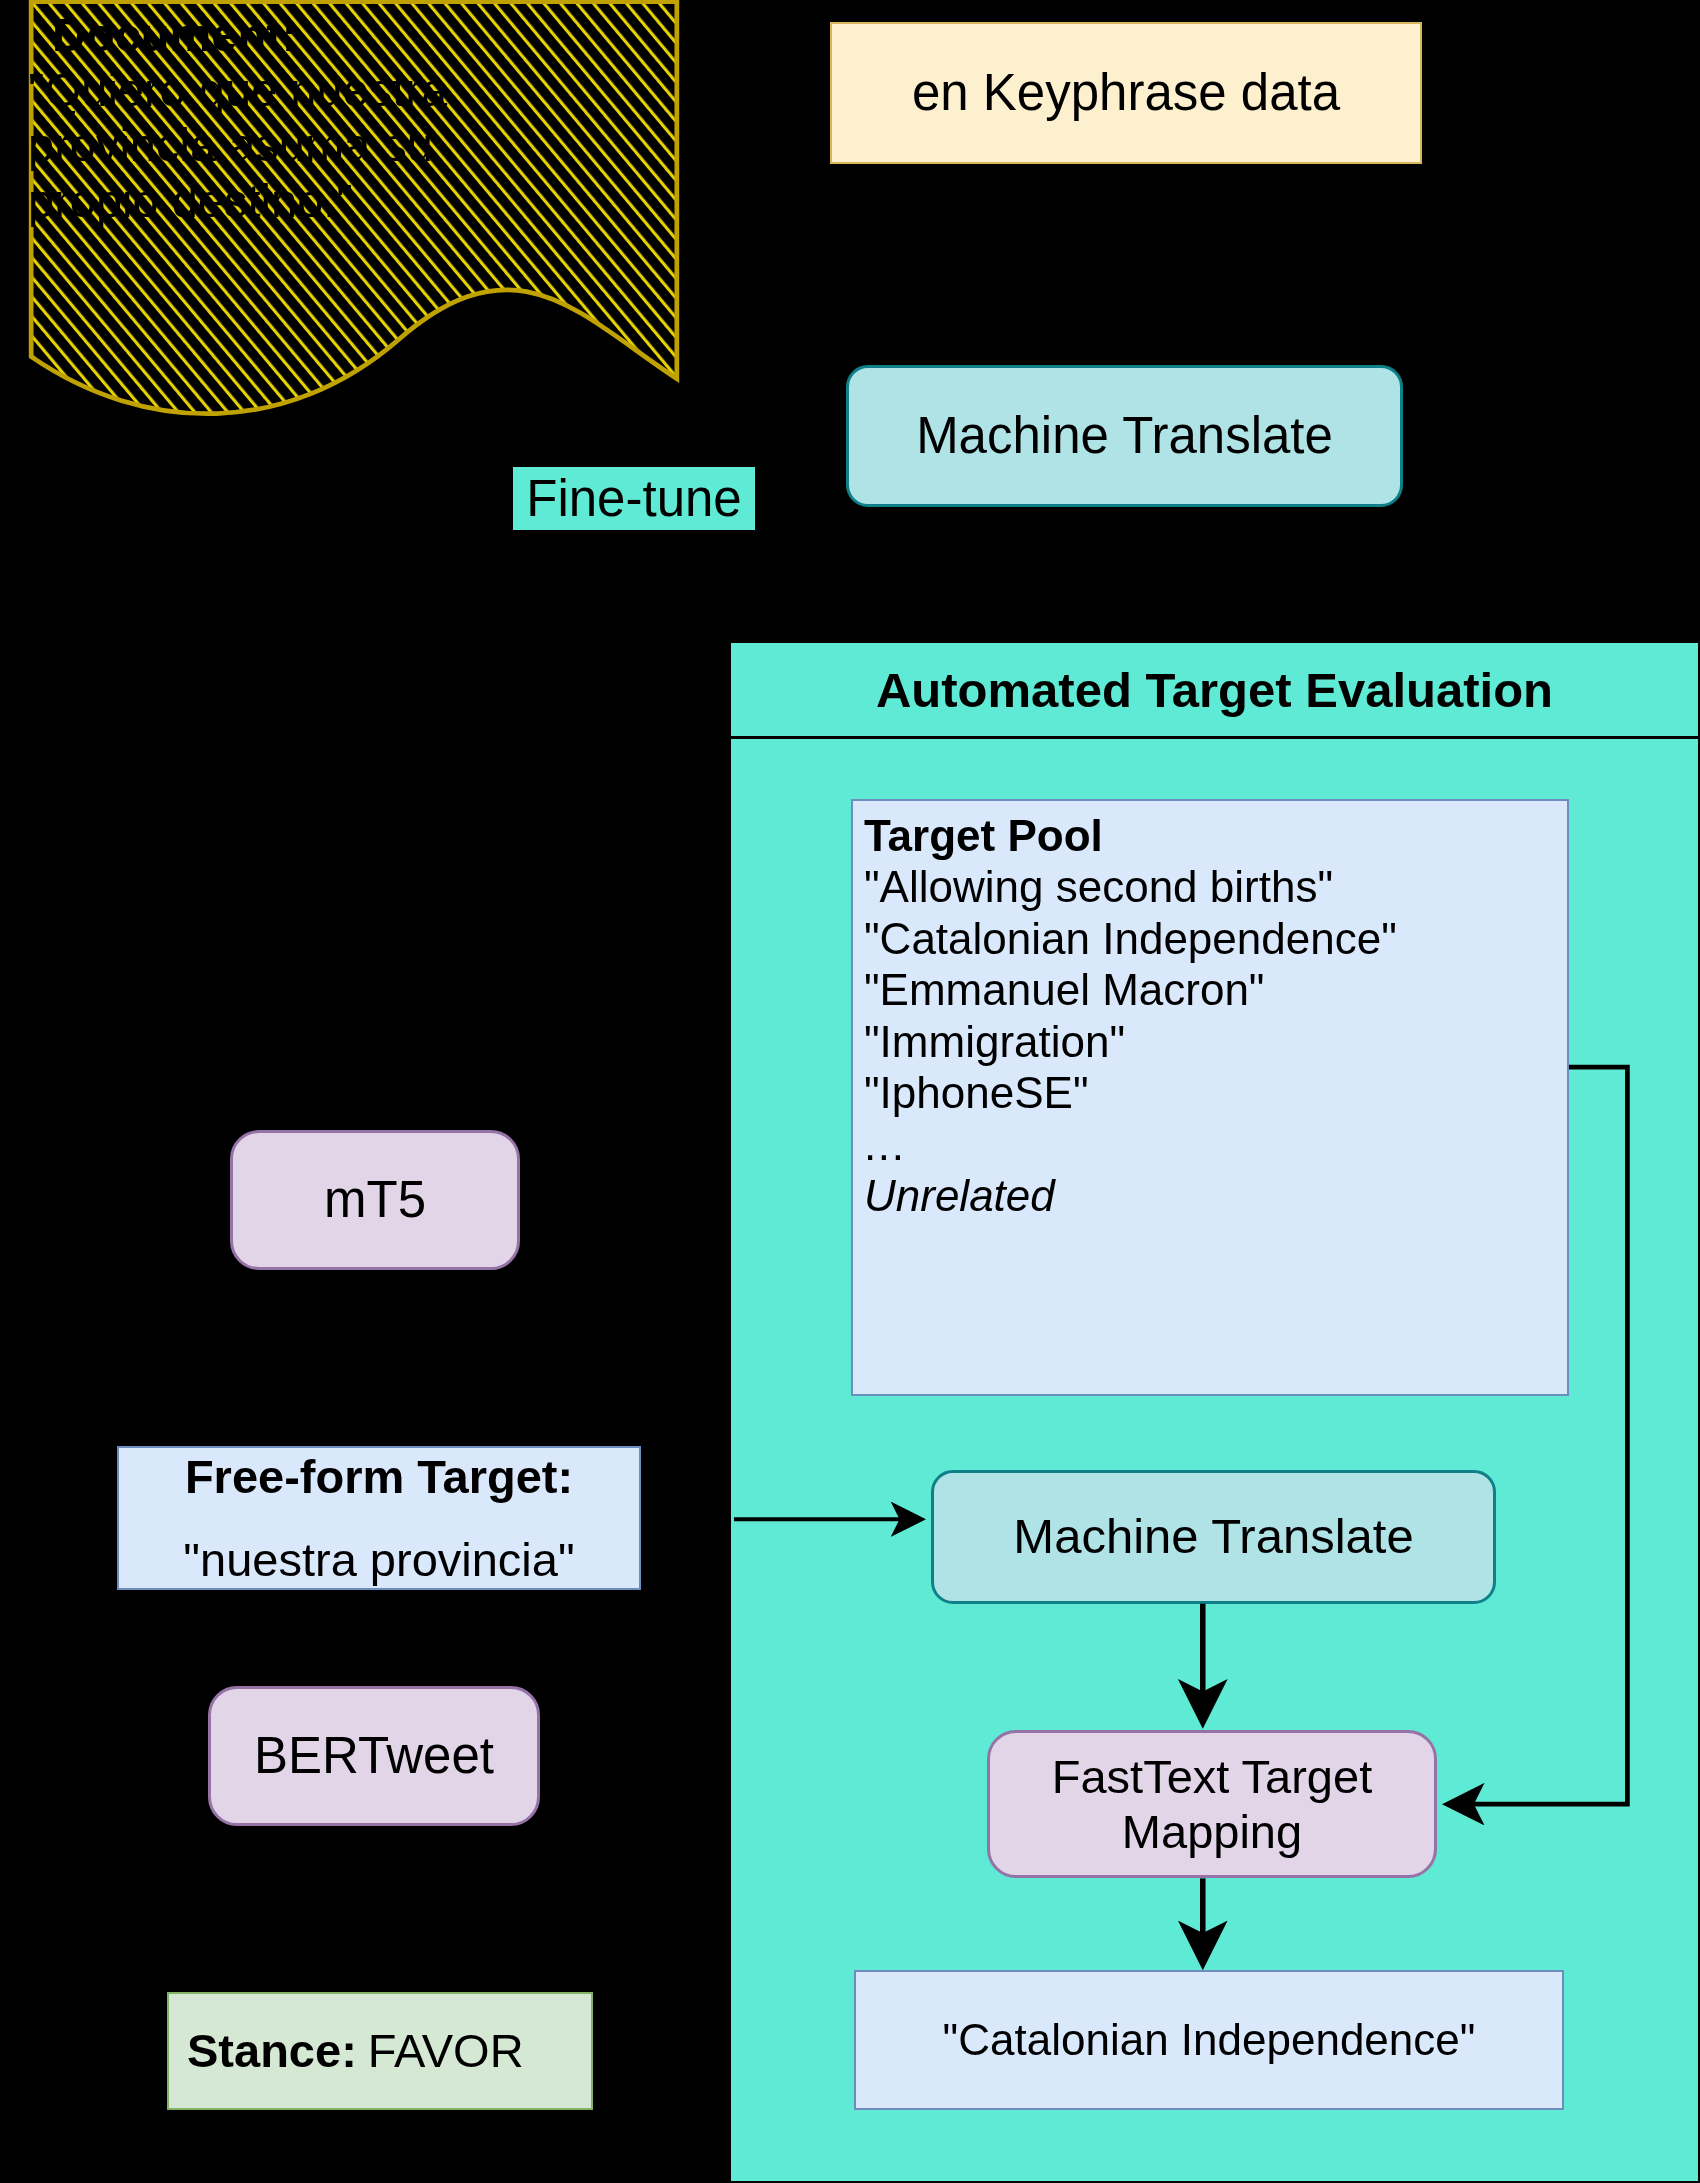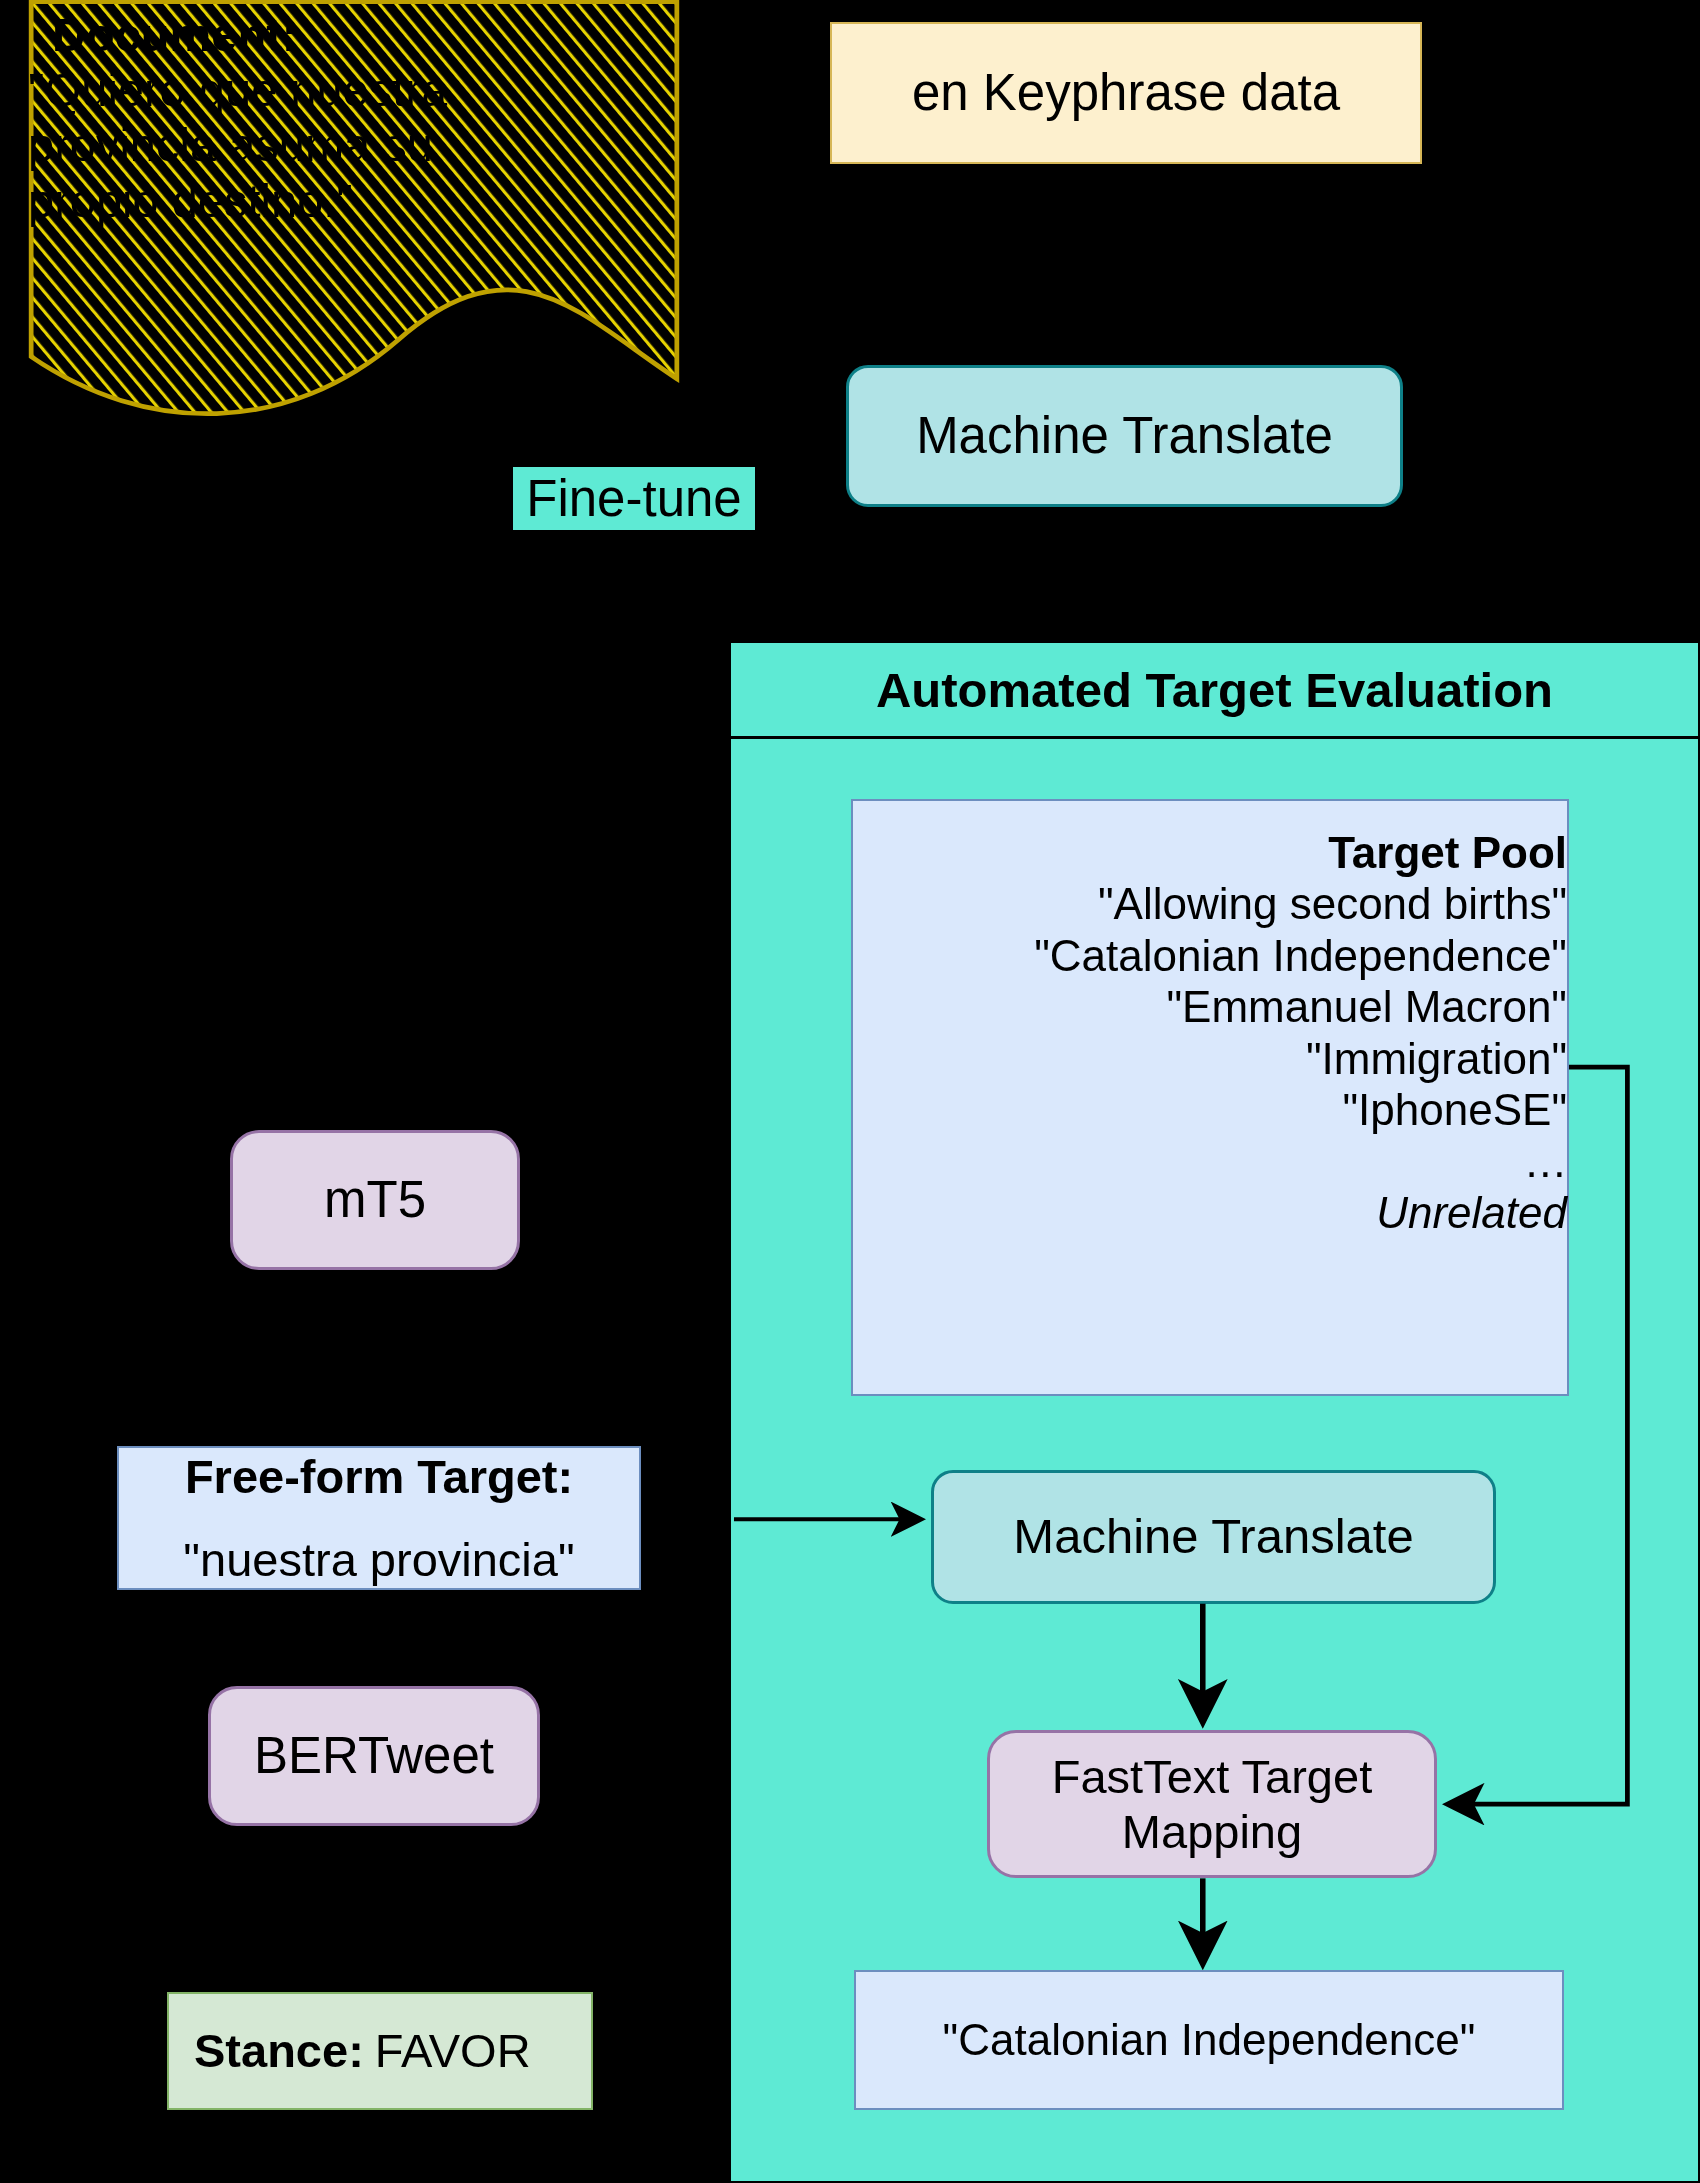--- a/index.html
+++ b/index.html
@@ -43,36 +43,36 @@
 
   #finetune-label{
     left:513px;top:467px;width:242px;height:63px;background:#5eead4;
     display:flex;align-items:center;justify-content:center;font-size:51px;
   }
 
   #mt5-box{left:230px;top:1130px;width:290px;height:140px;font-size:51px;}
   #freeform-box{left:117px;top:1446px;width:524px;height:144px;font-size:47px;gap:28px;}
   #freeform-box .b{font-weight:bold;}
   #bertweet-box{left:208px;top:1686px;width:332px;height:140px;font-size:51px;}
-  #stance-box{left:167px;top:1992px;width:426px;height:118px;font-size:47px;align-items:flex-start;padding-left:25px;}
+  #stance-box{left:167px;top:1992px;width:426px;height:118px;font-size:47px;align-items:flex-start;padding-left:18px;}
   #stance-box .row{display:flex;gap:11px;align-items:baseline;}
   #stance-box .b{font-weight:bold;}
 
   
   #eval-panel{left:729px;top:641px;width:971px;height:1542px;border:2.4px solid #000;background:#5eead4;}
   #eval-header{
     position:absolute;left:0;top:0;width:100%;height:93px;
     border-bottom:3.2px solid #000;
     display:flex;align-items:center;justify-content:center;
     font-size:49px;font-weight:bold;
   }
 
   #target-pool{
     left:851px;top:799px;width:718px;height:597px;
-    align-items:flex-end;padding:26px 0 0 11px;font-size:44px;line-height:1.17;
+    align-items:flex-start;padding:9px 0 0 11px;font-size:44px;line-height:1.17;
     text-align:left;justify-content:flex-start;
   }
   #target-pool .b{font-weight:bold;}
   #target-pool .it{font-style:italic;}
   #target-pool .dots{letter-spacing:1.6px;}
 
   #mt-bottom-box{left:931px;top:1470px;width:565px;height:134px;font-size:49px;}
   #fasttext-box{left:987px;top:1730px;width:450px;height:148px;font-size:47px;}
   #mapped-box{left:854px;top:1970px;width:710px;height:140px;font-size:44px;}
   #mapped-box .b{font-weight:bold;}

